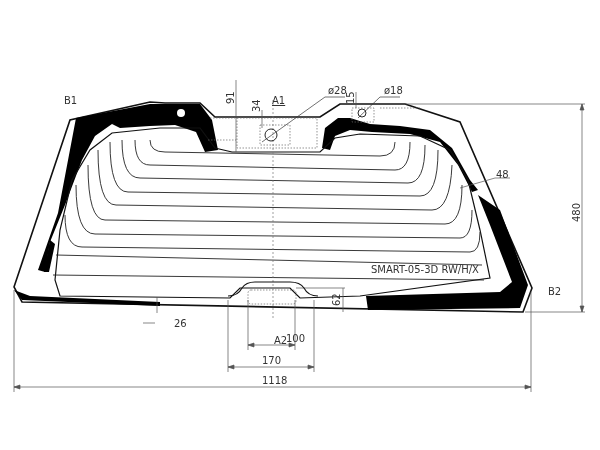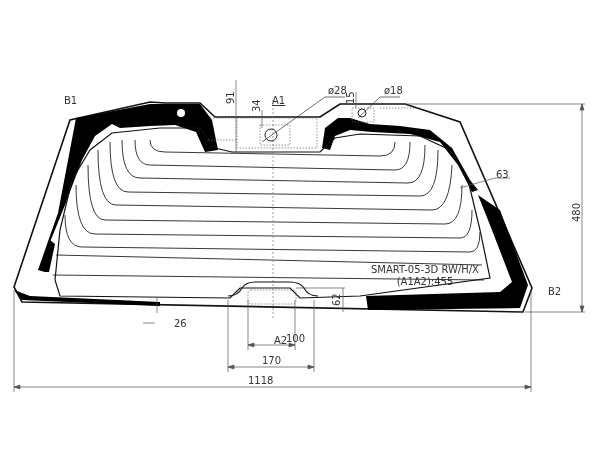--- a/index.html
+++ b/index.html
@@ -109,24 +109,23 @@
 <div class="lbl" style="left:64px;top:96px;">B1</div>
 <div class="lbl" style="left:272px;top:96px;text-decoration:underline;">A1</div>
 <div class="lbl" style="left:548px;top:287px;">B2</div>
 <div class="lbl" style="left:274px;top:320px;margin-top:16px;">A2</div>
 
 <div class="lbl vert" style="left:226px;top:104px;">91</div>
 <div class="lbl vert" style="left:252px;top:112px;">34</div>
 <div class="lbl" style="left:328px;top:86px;">ø28</div>
 <div class="lbl vert" style="left:346px;top:104px;">15</div>
 <div class="lbl" style="left:384px;top:86px;">ø18</div>
-<div class="lbl" style="left:496px;top:170px;">63</div>
+<div class="lbl" style="left:496px;top:170px;">48</div>
 <div class="lbl vert" style="left:572px;top:222px;">480</div>
 <div class="lbl" style="left:142px;top:319px;margin-left:32px;">26</div>
 <div class="lbl vert" style="left:332px;top:306px;">62</div>
 <div class="lbl" style="left:262px;top:334px;margin-left:24px;">100</div>
 <div class="lbl" style="left:262px;top:356px;">170</div>
-<div class="lbl" style="left:248px;top:376px;text-align:right;">1118</div>
+<div class="lbl" style="left:262px;top:376px;text-align:right;">1118</div>
 
 <div class="info" style="left:360px;top:264px;width:130px;">
   <div>SMART-05-3D RW/H/X</div>
-  <div>(A1A2):455</div>
 </div>
 
 </body></html>

